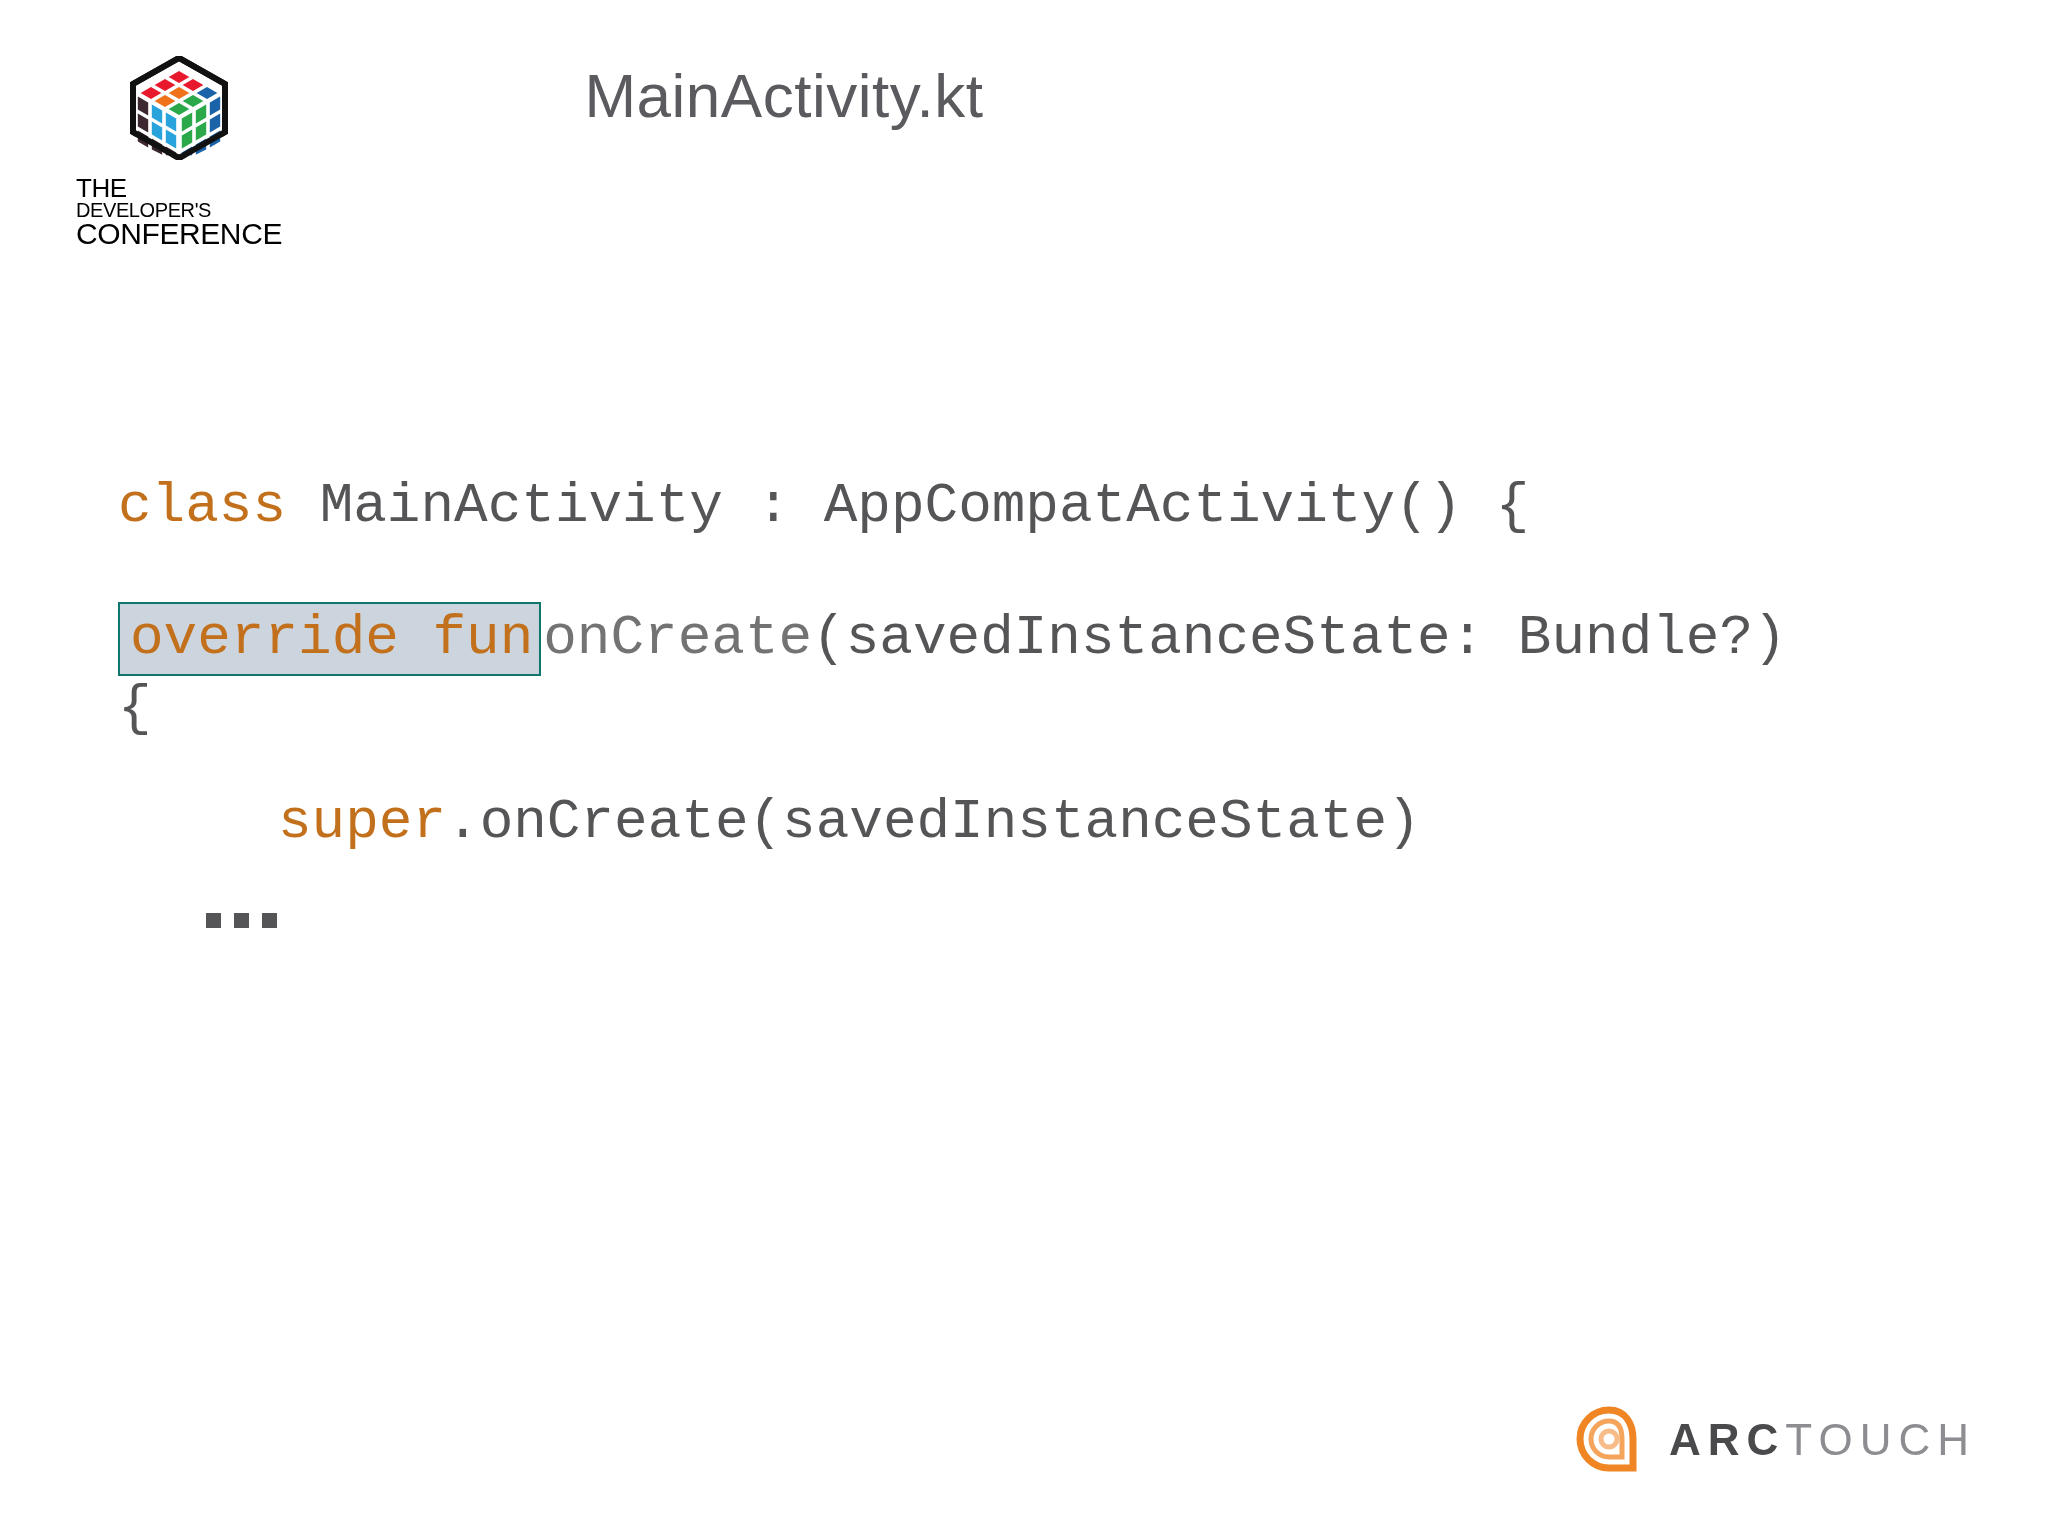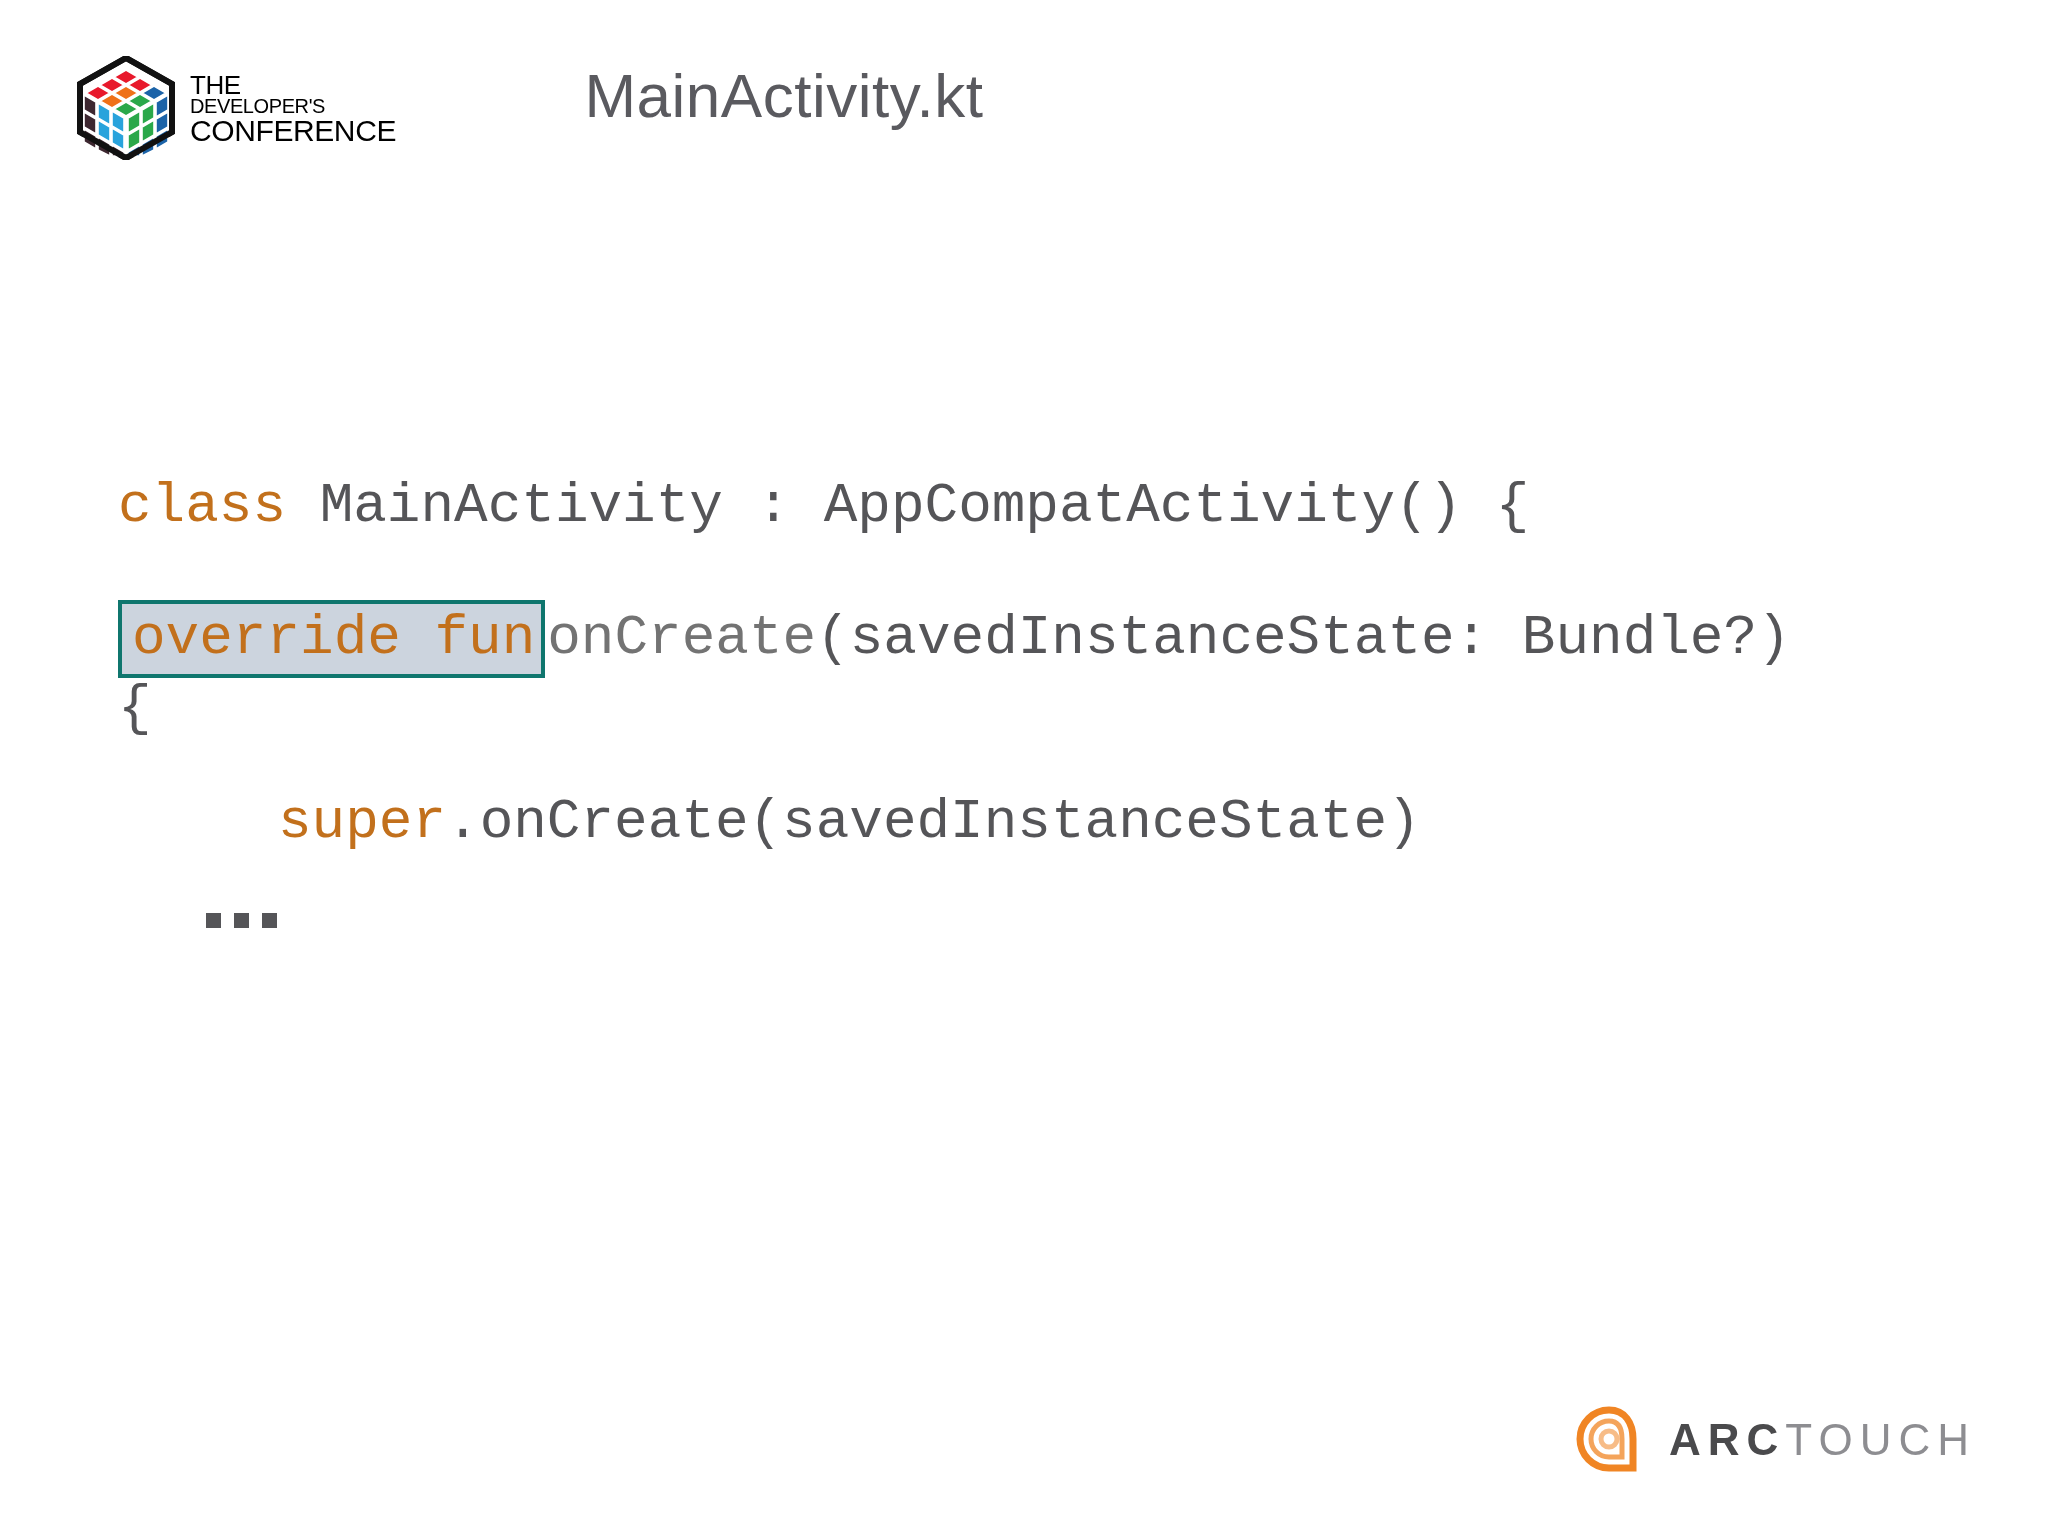--- a/index.html
+++ b/index.html
@@ -18,20 +18,21 @@
   }
 
   
   .tdc-logo {
     position: absolute;
     left: 76px;
     top: 56px;
     display: flex;
     align-items: center;
     gap: 14px;
+    flex-direction: column;
   }
   .tdc-mark { width: 100px; height: 104px; display: block; }
   .tdc-words {
     display: flex;
     flex-direction: column;
     justify-content: center;
     line-height: 0.96;
     padding-top: 2px;
   }
   .tdc-words span {
@@ -79,21 +80,21 @@
   .ln-setcontent { margin-left: 160px; margin-top: 4px; }
   .ln-ellipsis   { margin-left: 88px; margin-top: 22px; }
 
   .kw      { color: #c2701c; }
   .fn-name { color: #737373; }
   .res     { color: #7b34b5; font-style: italic; }
   .plain   { color: #555558; }
 
   .hl {
     background: #ccd4de;
-    border: 4px solid #0f766e;
+    border: 2px solid #0f766e;
     padding: 2px 6px 4px 10px;
     margin-right: 2px;
   }
 
   .dots {
     display: inline-flex;
     gap: 13px;
     align-items: center;
     vertical-align: middle;
   }

